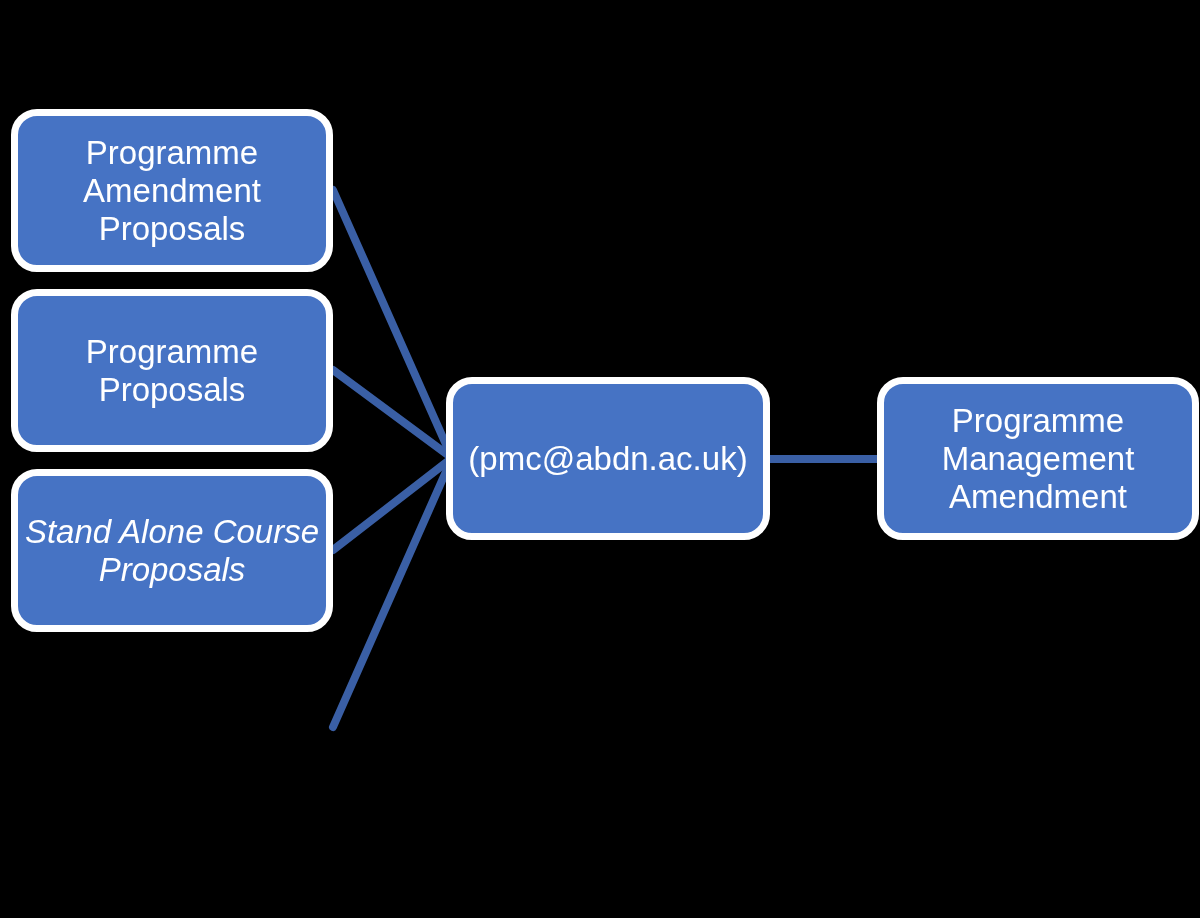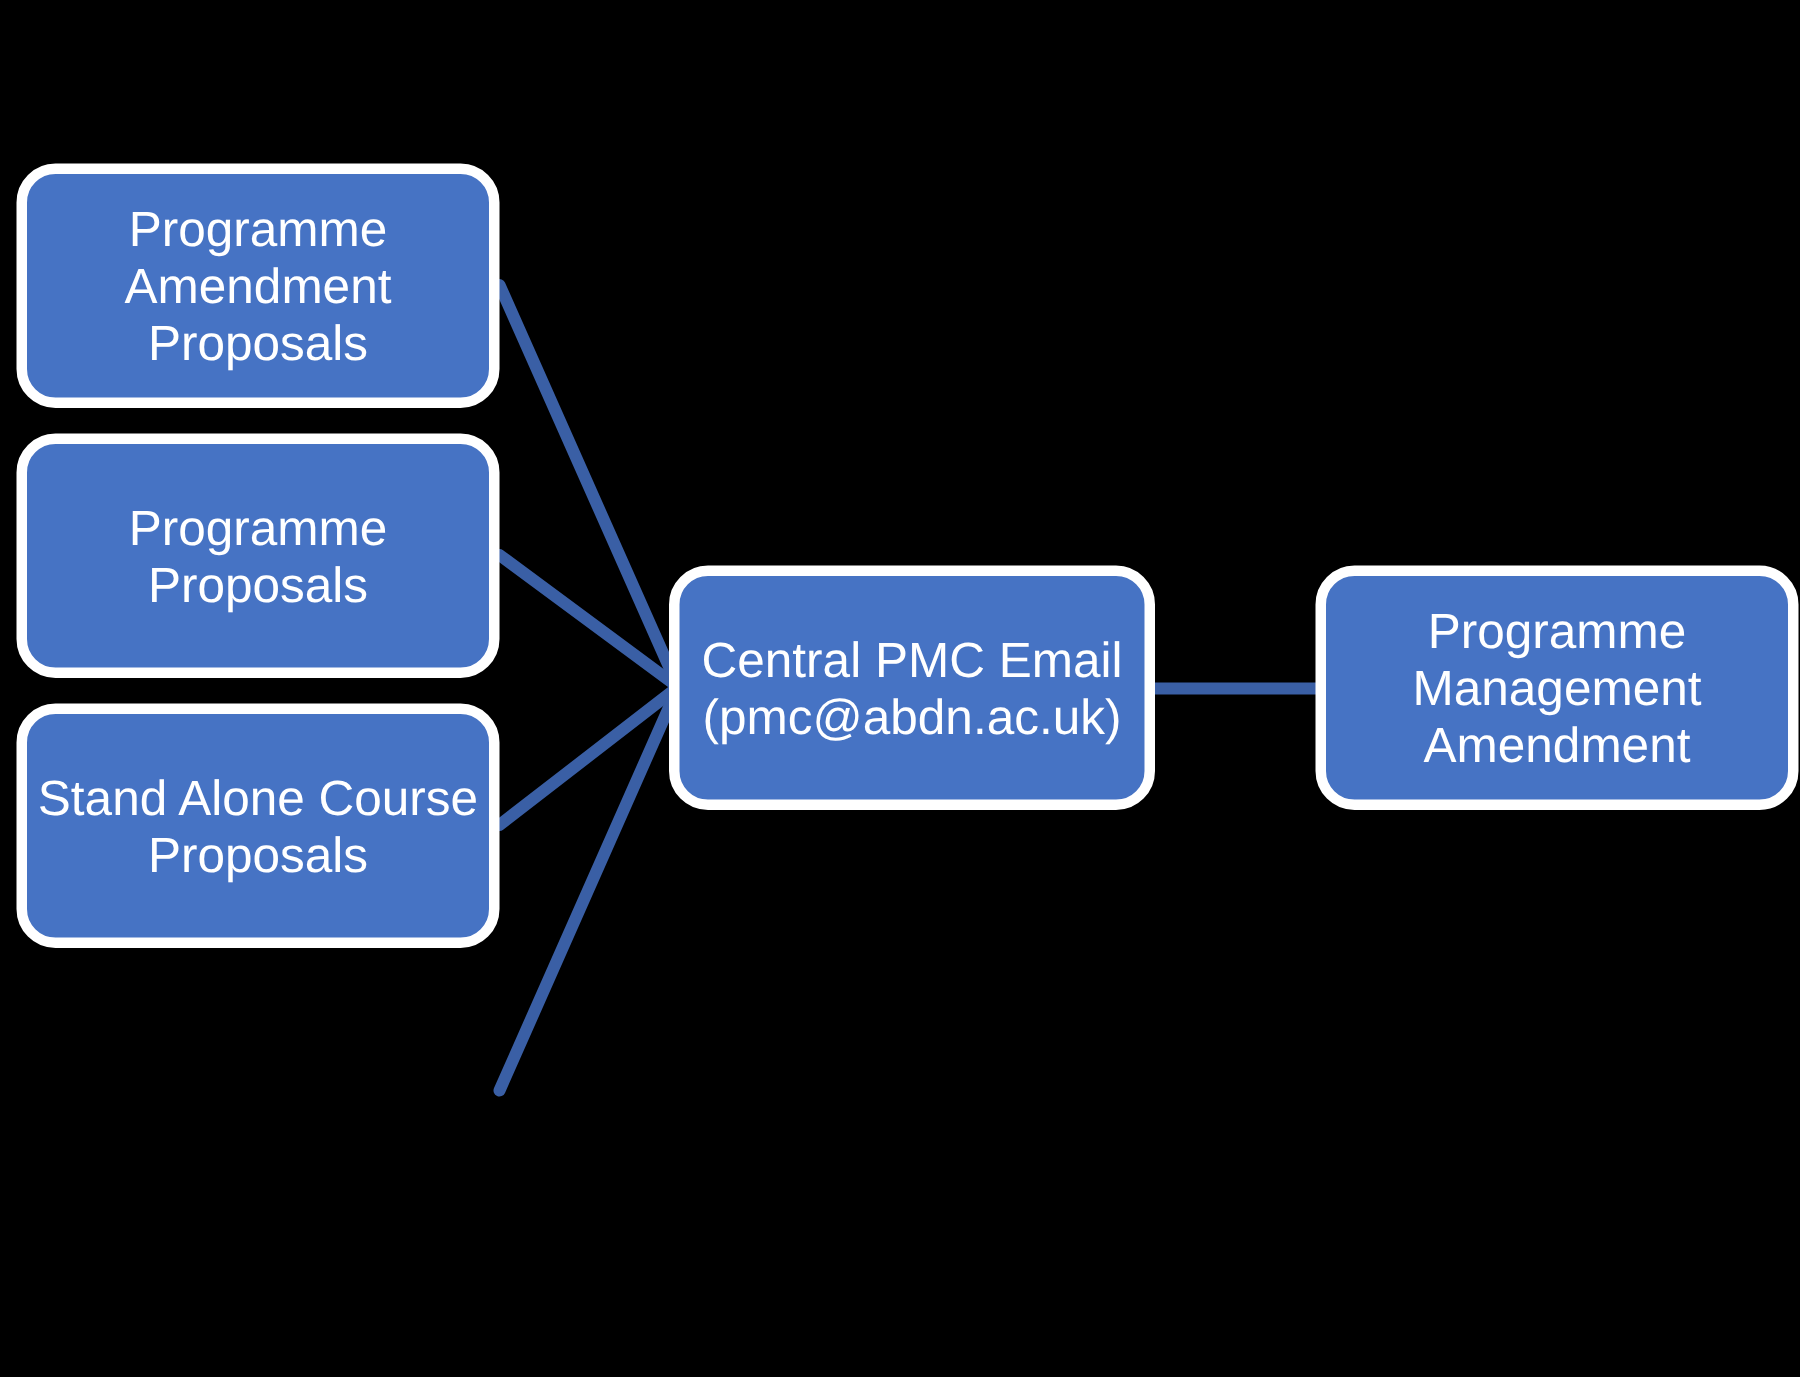--- a/index.html
+++ b/index.html
@@ -37,21 +37,21 @@
     justify-content:center;
     color:var(--text);
     font-size:33px;
     line-height:38px;
     text-align:left;
   }
   .node .txt{white-space:nowrap;}
   
   .src1{left:11px;top:109px;width:322px;height:163px;}
   .src2{left:11px;top:289px;width:322px;height:163px;}
-  .src3{left:11px;top:469px;width:322px;height:163px;}
+  .src3{left:11px;top:469px;width:322px;height:163px;font-style:italic;}
   .src4{left:11px;top:646px;width:322px;height:161px;}
   .hub {left:446px;top:377px;width:324px;height:163px;}
   .tgt {left:877px;top:377px;width:322px;height:163px;}
 </style>
 </head>
 <body>
 
 <div class="canvas">
 
   <svg class="connectors" viewBox="0 0 1200 918" aria-hidden="true">
@@ -73,21 +73,20 @@
     <div class="txt">Proposals</div>
   </div>
 
   <div class="node src3">
     <div class="txt">Stand Alone Course</div>
     <div class="txt">Proposals</div>
   </div>
 
 
   <div class="node hub">
-    <div class="txt">Central PMC Email</div>
     <div class="txt">(pmc@abdn.ac.uk)</div>
   </div>
 
   <div class="node tgt">
     <div class="txt">Programme</div>
     <div class="txt">Management</div>
     <div class="txt">Amendment</div>
   </div>
 
 </div>

